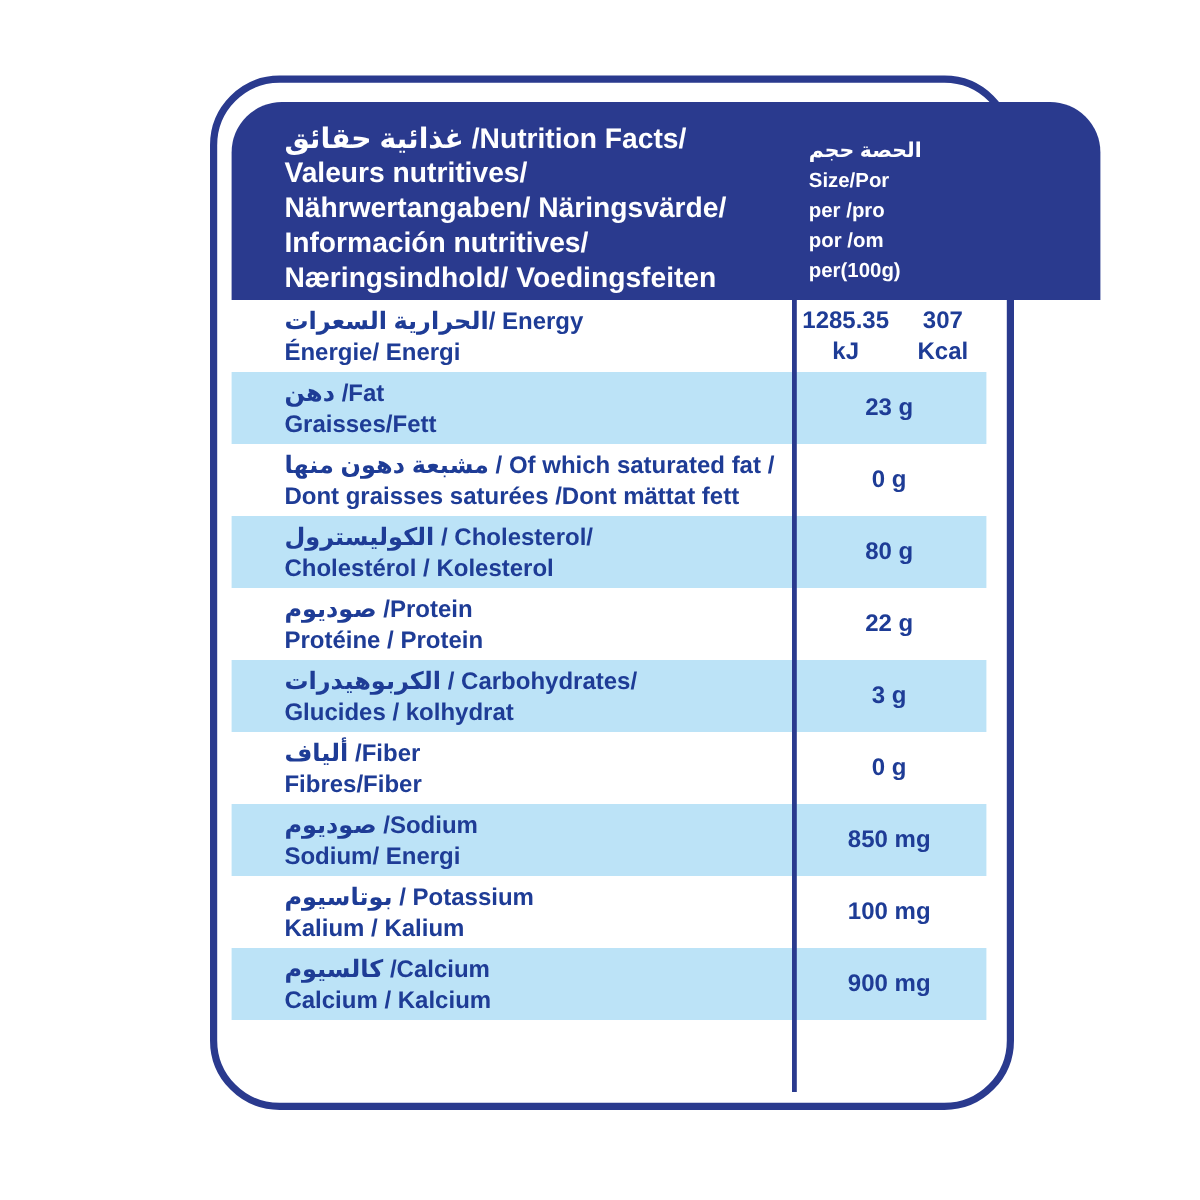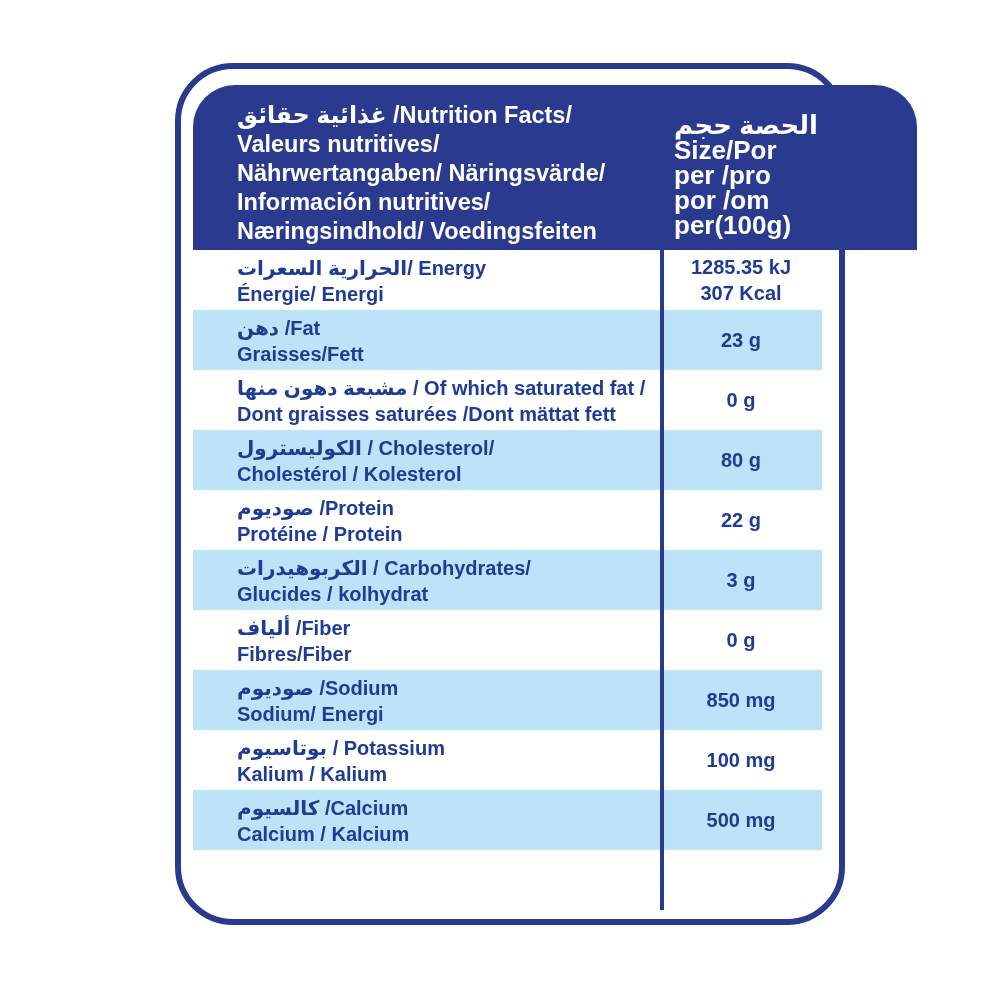--- a/index.html
+++ b/index.html
@@ -22,33 +22,33 @@
     position:absolute;left:193px;top:85px;width:724px;height:165px;
     background:var(--navy);border-radius:42px 42px 0 0;
     display:flex;color:var(--white);box-sizing:border-box;
   }
   .header-left{
     width:467px;box-sizing:border-box;padding:16px 0 0 44px;
     font-size:23.5px;line-height:29px;white-space:nowrap;
   }
   .header-right{
     flex:1;box-sizing:border-box;padding:28px 0 0 14px;
-    font-size:26px;line-height:25px;white-space:nowrap;
+    font-size:17px;line-height:25px;white-space:nowrap;
   }
   .rows{
     position:absolute;left:193px;top:250px;width:629px;
   }
   .row{display:flex;height:60px;background:var(--white);}
   .row.shaded{background:var(--row-blue);}
   .cell-label{
     width:467px;box-sizing:border-box;padding:5px 0 0 44px;
     font-size:20px;line-height:26px;color:var(--text-blue);white-space:nowrap;
   }
   .cell-value{
-    flex:1;display:flex;flex-direction:column;justify-content:center;align-items:center;
+    flex:1;display:flex;justify-content:center;align-items:center;
     font-size:20px;line-height:26px;color:var(--text-blue);text-align:center;
   }
   .v-divider{
     position:absolute;left:660px;top:250px;width:4px;height:660px;
     background:var(--navy);
   }
 </style>
 </head>
 <body>
 
@@ -153,18 +153,18 @@
       <div class="cell-value">
         <div>100 mg</div>
       </div>
     </div>
     <div class="row shaded">
       <div class="cell-label">
         <div>كالسيوم /Calcium</div>
         <div>Calcium / Kalcium</div>
       </div>
       <div class="cell-value">
-        <div>500 mg</div>
+        <div>900 mg</div>
       </div>
     </div>
   </div>
 
 <div class="v-divider"></div>
 
 </body></html>

